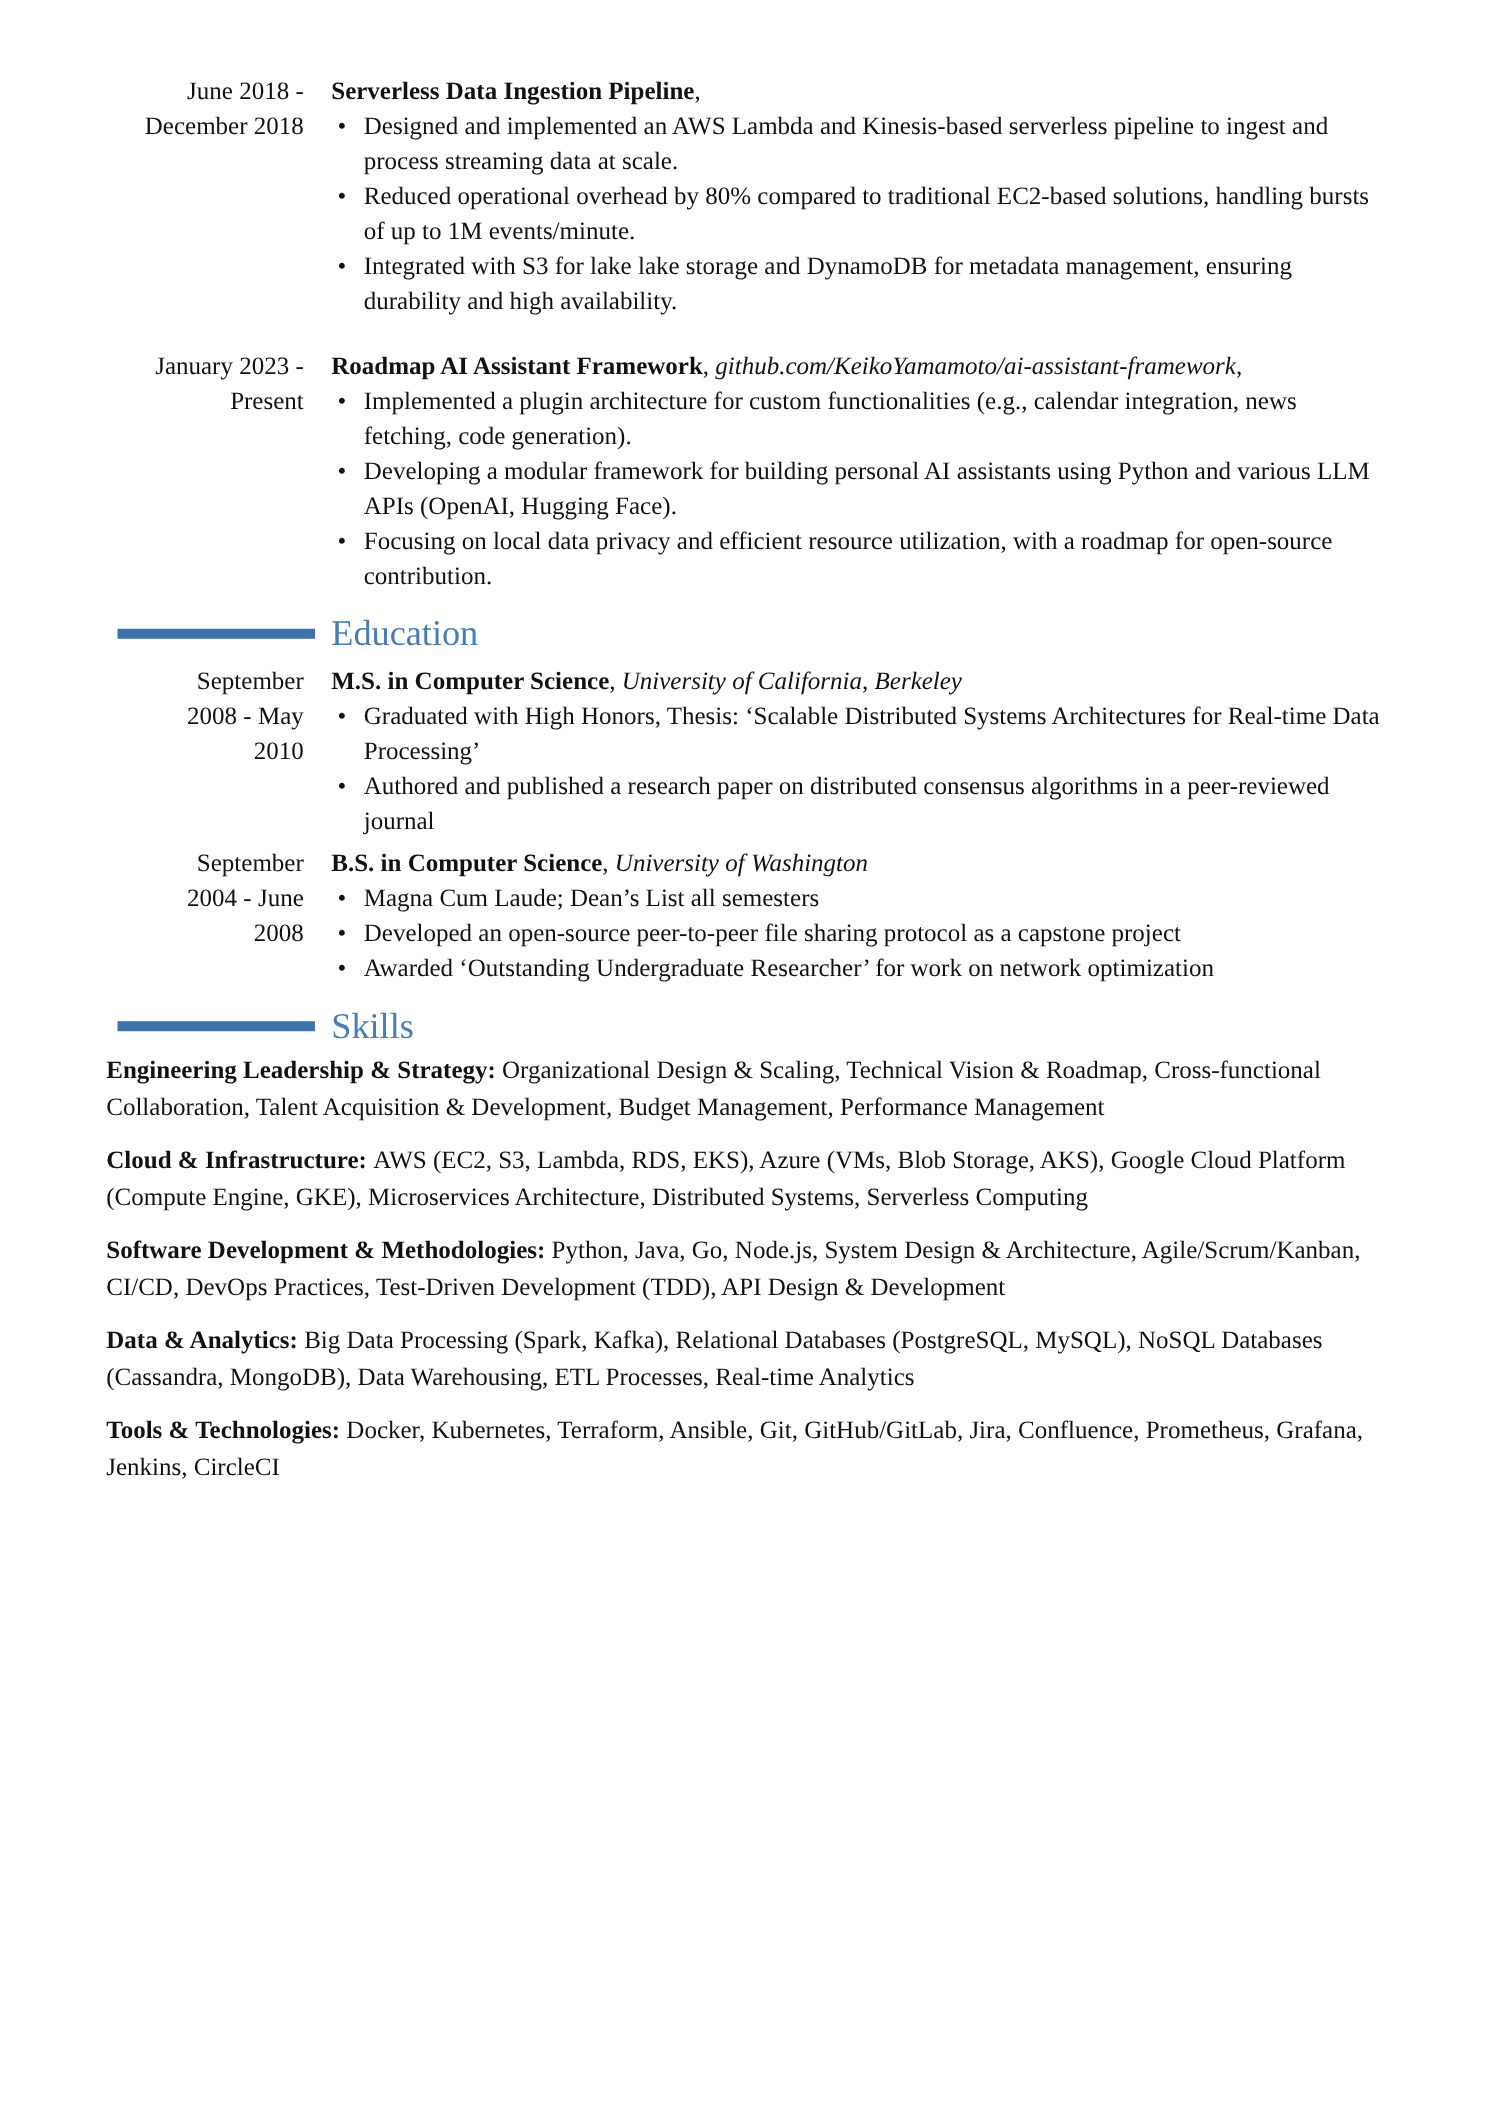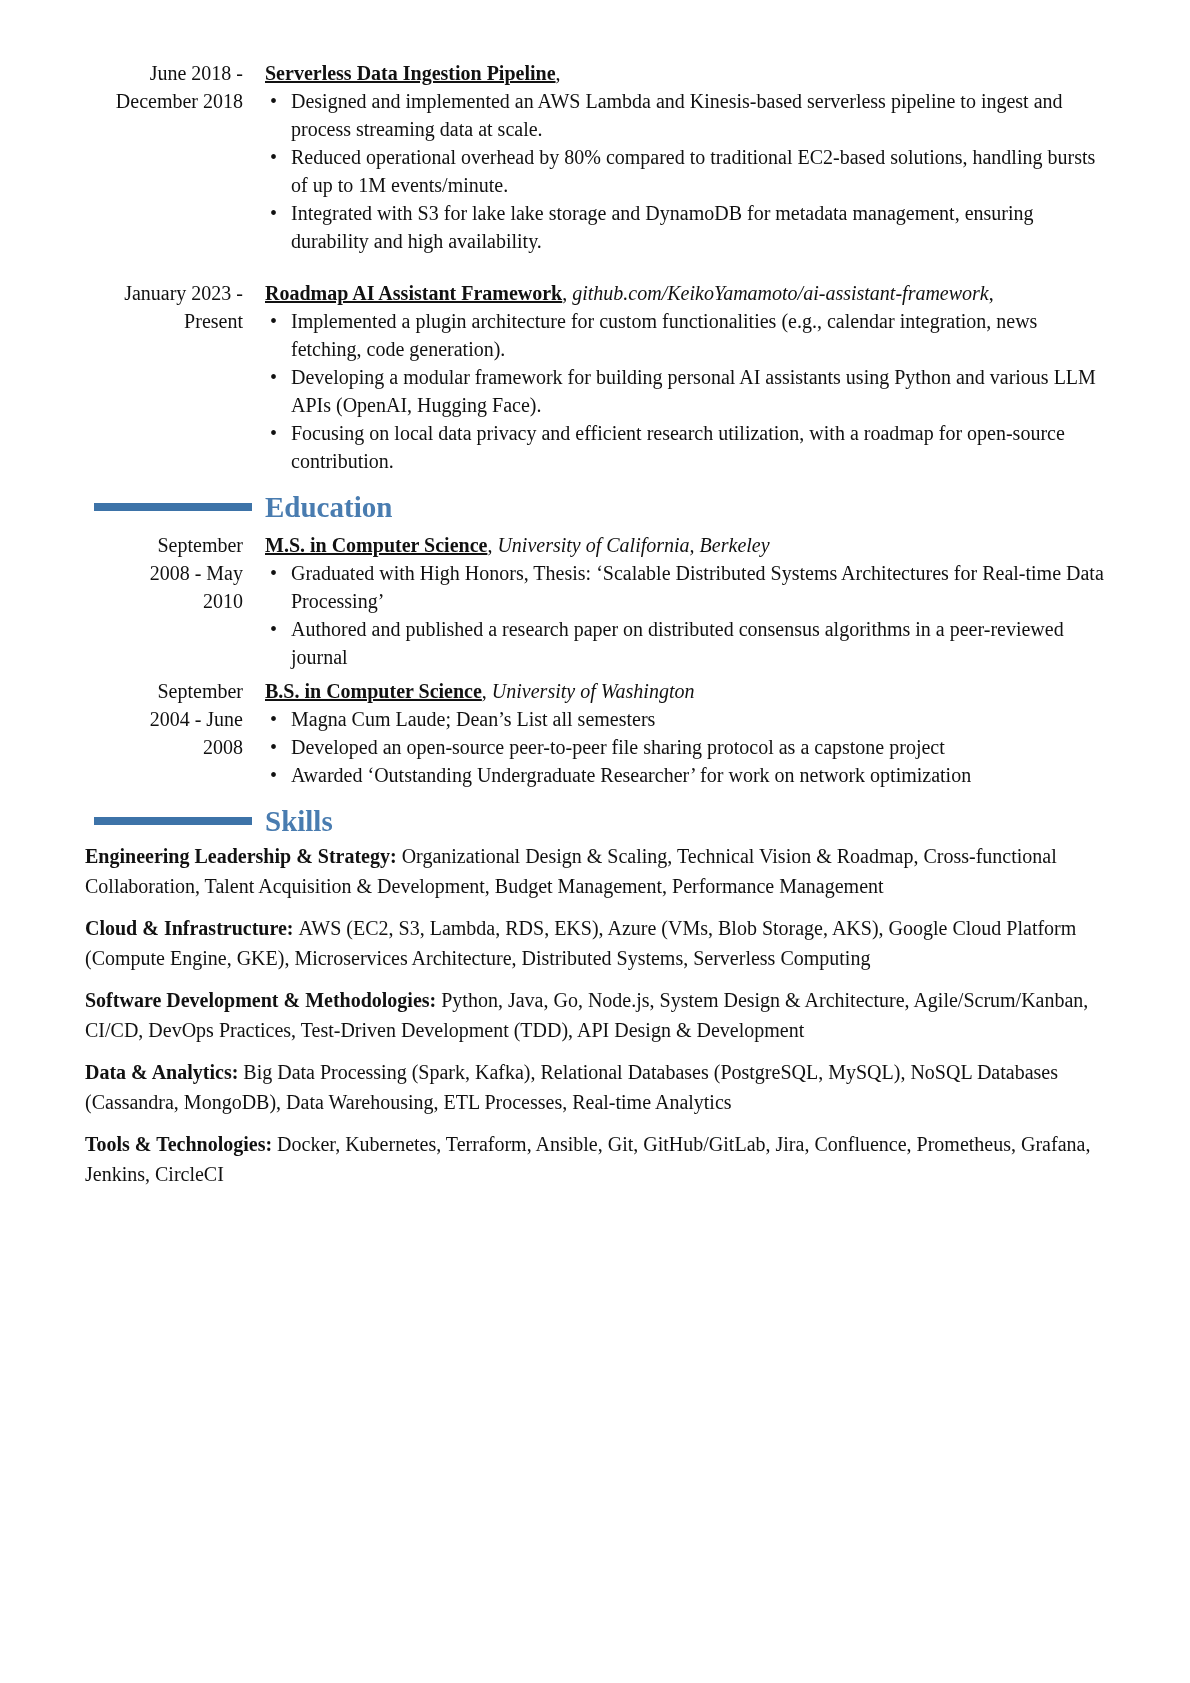--- a/index.html
+++ b/index.html
@@ -26,21 +26,21 @@
     font-size: 20px;
     line-height: 28px;
   }
   .entry + .entry { margin-top: 24px; }
   .edu .entry + .entry { margin-top: 6px; }
   .hint {
     text-align: right;
     white-space: pre-line;
   }
   .entry-title { max-width: 795px; }
-  .entry-title .b { font-weight: bold; text-decoration: underline; }
+  .entry-title .b { font-weight: bold; }
   .entry-title .i { font-style: italic; }
   ul.bullets { margin: 0; padding: 0; list-style: none; }
   ul.bullets li { position: relative; padding-left: 26px; }
   ul.bullets li::before {
     content: "\2022";
     position: absolute; left: 5px; top: 0;
   }
 
   
   .section-header {
@@ -53,21 +53,21 @@
   .section-header .rule {
     justify-self: end;
     position: relative; left: 9px;
     width: 158px; height: 8px;
     background: #3d73a8;
   }
   .section-header h2 {
     margin: 0;
     font-size: 29px;
     line-height: 40px;
-    font-weight: bold;
+    font-weight: normal;
     color: #497cb0;
   }
   .section-header.edu-h { margin-top: 12px; margin-bottom: 4px; }
   .section-header.skills-h { margin-top: 12px; margin-bottom: 0px; }
 
   
   .skills p.skill {
     margin: 0;
     font-size: 20px;
     line-height: 30px;
@@ -95,21 +95,21 @@
           </div>
         </div>
         <div class="entry">
           <div class="hint">January 2023 -
 Present</div>
           <div class="body">
             <div class="entry-title"><span class="b">Roadmap AI Assistant Framework</span><span>, </span><span class="i">github.com/KeikoYamamoto/ai-assistant-framework</span><span>,</span></div>
             <ul class="bullets">
               <li>Implemented a plugin architecture for custom functionalities (e.g., calendar inte­gration, news fetching, code generation).</li>
               <li>Developing a modular framework for building personal AI assistants using Python and various LLM APIs (OpenAI, Hugging Face).</li>
-              <li>Focusing on local data privacy and efficient research utilization, with a roadmap for open-source contribution.</li>
+              <li>Focusing on local data privacy and efficient resource utilization, with a roadmap for open-source contribution.</li>
             </ul>
           </div>
         </div>
       </section>
 
     <div class="section-header edu-h">
       <span class="rule"></span>
       <h2>Education</h2>
     </div>
 

